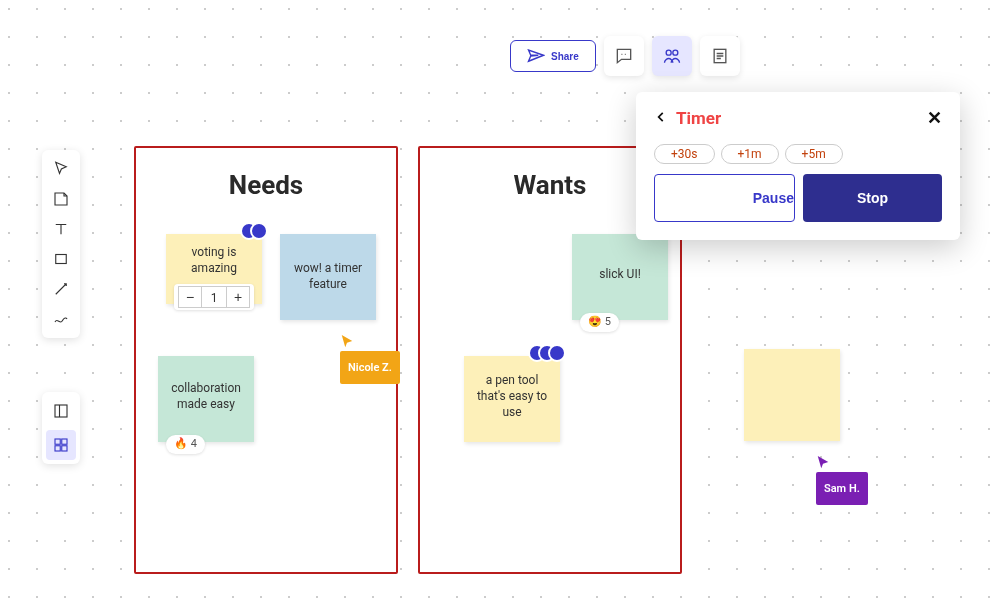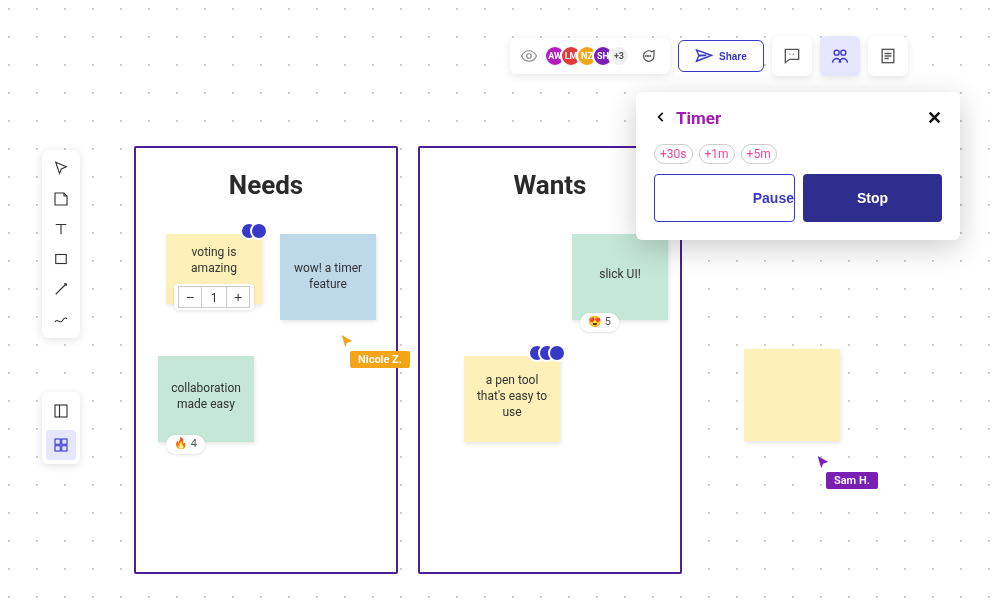--- a/index.html
+++ b/index.html
@@ -123,21 +123,21 @@
     cursor:pointer;
     color:#555;
   }
   .sq-btn.active-purple { background:#e6e6ff; color:#3838c9;}
   .sq-btn svg{width:20px;height:20px;stroke:currentColor;fill:none;stroke-width:1.6;}
 
   
   .frame {
     position: absolute;
     background: #fff;
-    border: 2px solid #4c1d95;
+    border: 2px solid #b91c1c;
     border-radius: 2px;
   }
   .frame-title {
     font-size: 26px;
     font-weight: 700;
     text-align: center;
     color: #2a2a2a;
     padding: 22px 0 10px;
   }
 
@@ -208,67 +208,66 @@
     position: absolute;
     font-size: 11px;
     font-weight: 600;
   }
   .user-cursor .arrow {
     width: 14px; height: 16px;
     display:block;
   }
   .user-cursor .name {
     color: #fff;
-    padding: 2px 8px;
+    padding: 10px 8px;
     border-radius: 2px;
     white-space: nowrap;
     display: inline-block;
     margin-top: 2px;
-    margin-left: 10px;
   }
 
   
   .timer-panel {
     position: absolute;
     top: 92px;
     right: 40px;
     width: 324px;
     background: #fff;
     border-radius: 6px;
     box-shadow: 0 8px 30px rgba(0,0,0,.2);
     padding: 16px 18px 18px;
   }
   .timer-head {
     display: flex;
     align-items: center;
     justify-content: space-between;
     margin-bottom: 16px;
   }
   .timer-head-left { display:flex; align-items:center; gap:8px; }
-  .timer-title { font-size: 17px; font-weight: 700; color:#a21caf;}
+  .timer-title { font-size: 17px; font-weight: 700; color:#ef4444;}
   .timer-close { cursor:pointer; font-size: 18px; line-height:1;color:#111;font-weight:700;}
   .timer-body { display:flex; align-items:center; gap: 16px;}
   .timer-ring {
     position: relative;
     width: 88px; height: 88px;
   }
   .timer-ring svg{transform:rotate(-90deg);}
   .timer-time {
     position: absolute; inset: 0;
     display: flex; align-items:center;justify-content:center;
     font-size: 19px; font-weight: 700; color: #262645;
   }
   .timer-controls { flex:1; display:flex; flex-direction:column; gap:10px;}
   .quick-adds { display:flex; gap:6px;}
   .chip {
     border: 1px solid #ccc;
     border-radius: 10px;
-    padding: 2px 5px;
+    padding: 2px 16px;
     font-size: 12px;
-    color: #ec4899;
+    color: #c2410c;
     cursor: pointer;
     background:#fff;
   }
   .timer-buttons { display:flex; gap:8px;}
   .btn-pause {
     flex: 1;
     border: 1.5px solid #3838c9;
     background: #fff;
     color: #3838c9;
     font-weight: 700;
@@ -344,43 +343,20 @@
     <svg viewBox="0 0 24 24">
         <rect x="4" y="4" width="7" height="7"></rect>
         <rect x="13" y="4" width="7" height="7"></rect>
         <rect x="4" y="13" width="7" height="7"></rect>
         <rect x="13" y="13" width="7" height="7"></rect>
       </svg>
   </div>
 </div>
 
 <div class="top-bar">
-  <div class="presence-bar">
-    <span class="eye-icon">
-      <svg width="18" height="18" viewBox="0 0 24 24" fill="none" stroke="currentColor" stroke-width="1.6">
-          <path d="M2 12s3.5-7 10-7 10 7 10 7-3.5 7-10 7S2 12 2 12z"></path>
-          <circle cx="12" cy="12" r="3"></circle>
-        </svg>
-    </span>
-    <div class="avatars">
-      <div class="avatar" style="background:#b61bc2">AW</div>
-      <div class="avatar" style="background:#e03a3a">LM</div>
-      <div class="avatar" style="background:#f2a516">NZ</div>
-      <div class="avatar" style="background:#7a1fb3">SH</div>
-      <div class="more-count">+3</div>
-    </div>
-    <span class="comment-bubble">
-      <svg viewBox="0 0 24 24" width="18" height="18" fill="none" stroke="currentColor" stroke-width="1.6">
-          <path d="M20 12a7 7 0 1 1-3-5.7L20 5v7z"></path>
-          <circle cx="9" cy="12" r=".6" fill="currentColor"></circle>
-          <circle cx="12" cy="12" r=".6" fill="currentColor"></circle>
-          <circle cx="15" cy="12" r=".6" fill="currentColor"></circle>
-        </svg>
-    </span>
-  </div>
   <button class="share-btn">
     <svg viewBox="0 0 24 18">
         <path d="M2 16l20-8L2 1l3 7 10 0-10 1z"></path>
       </svg>
     <span>Share</span>
   </button>
   <div class="sq-btn">
     <svg viewBox="0 0 24 24">
         <path d="M4 4h16v12H9l-5 4V4z"></path>
         <path d="M9 10h1M13 10h1"></path>

